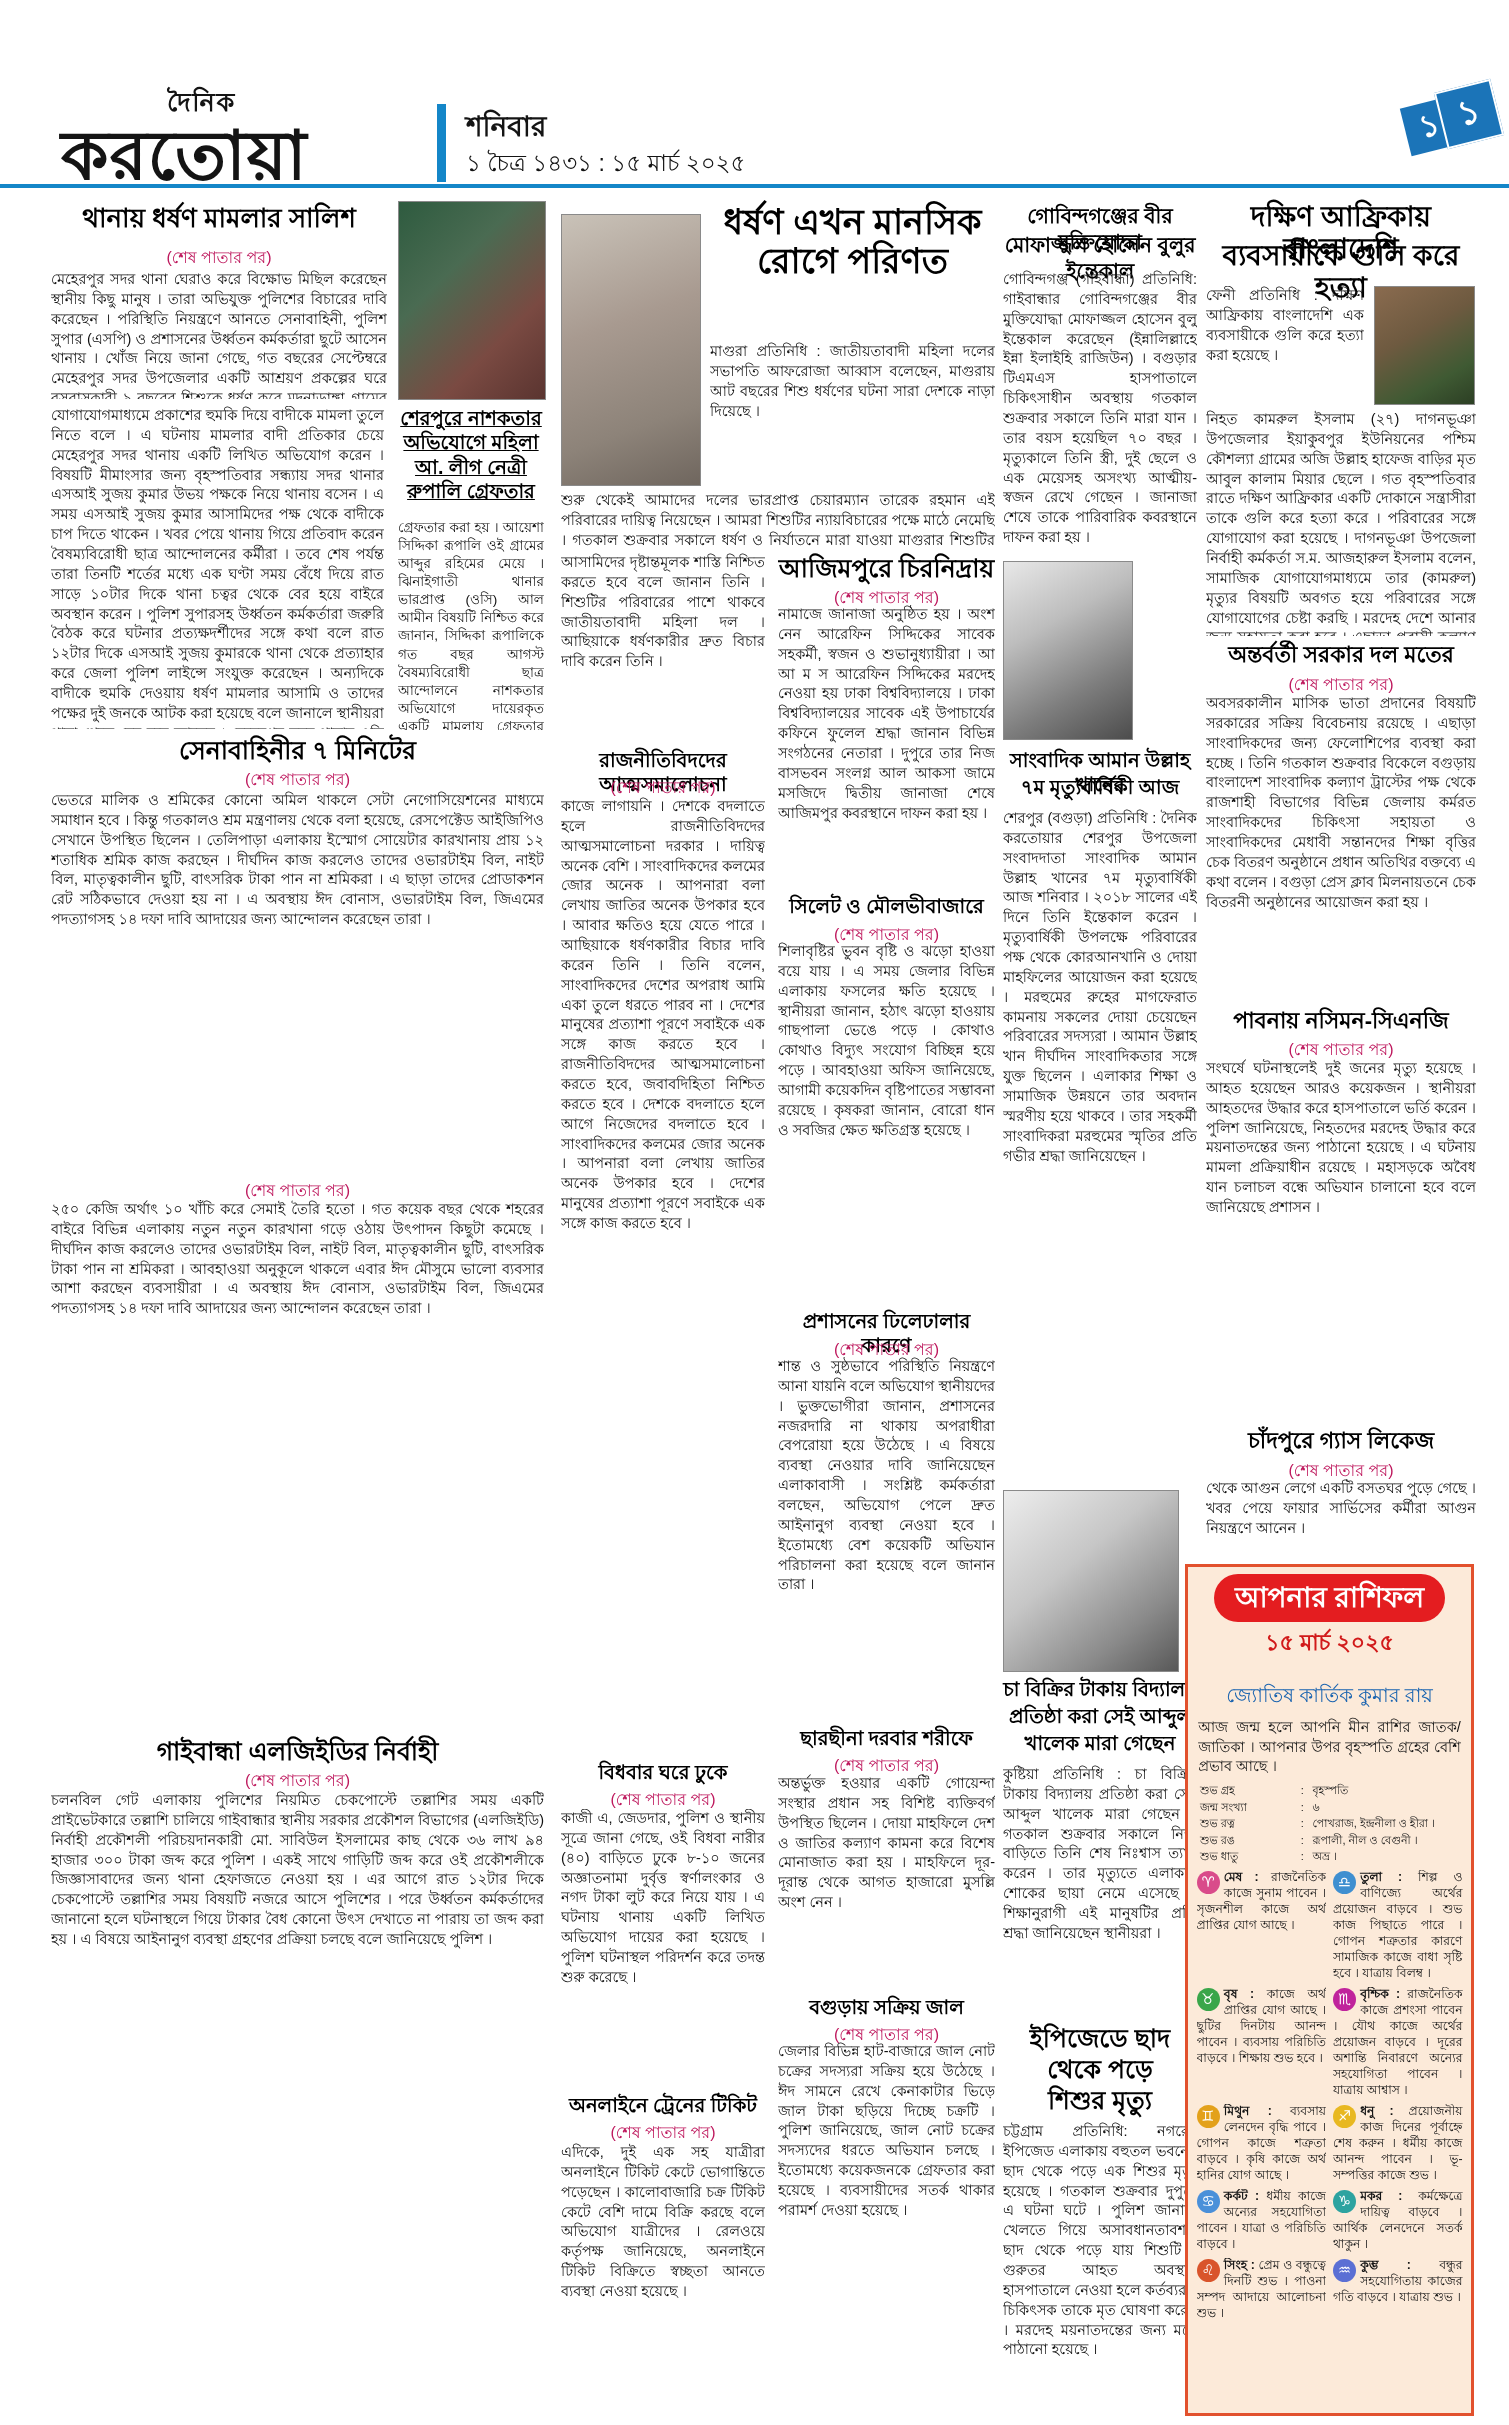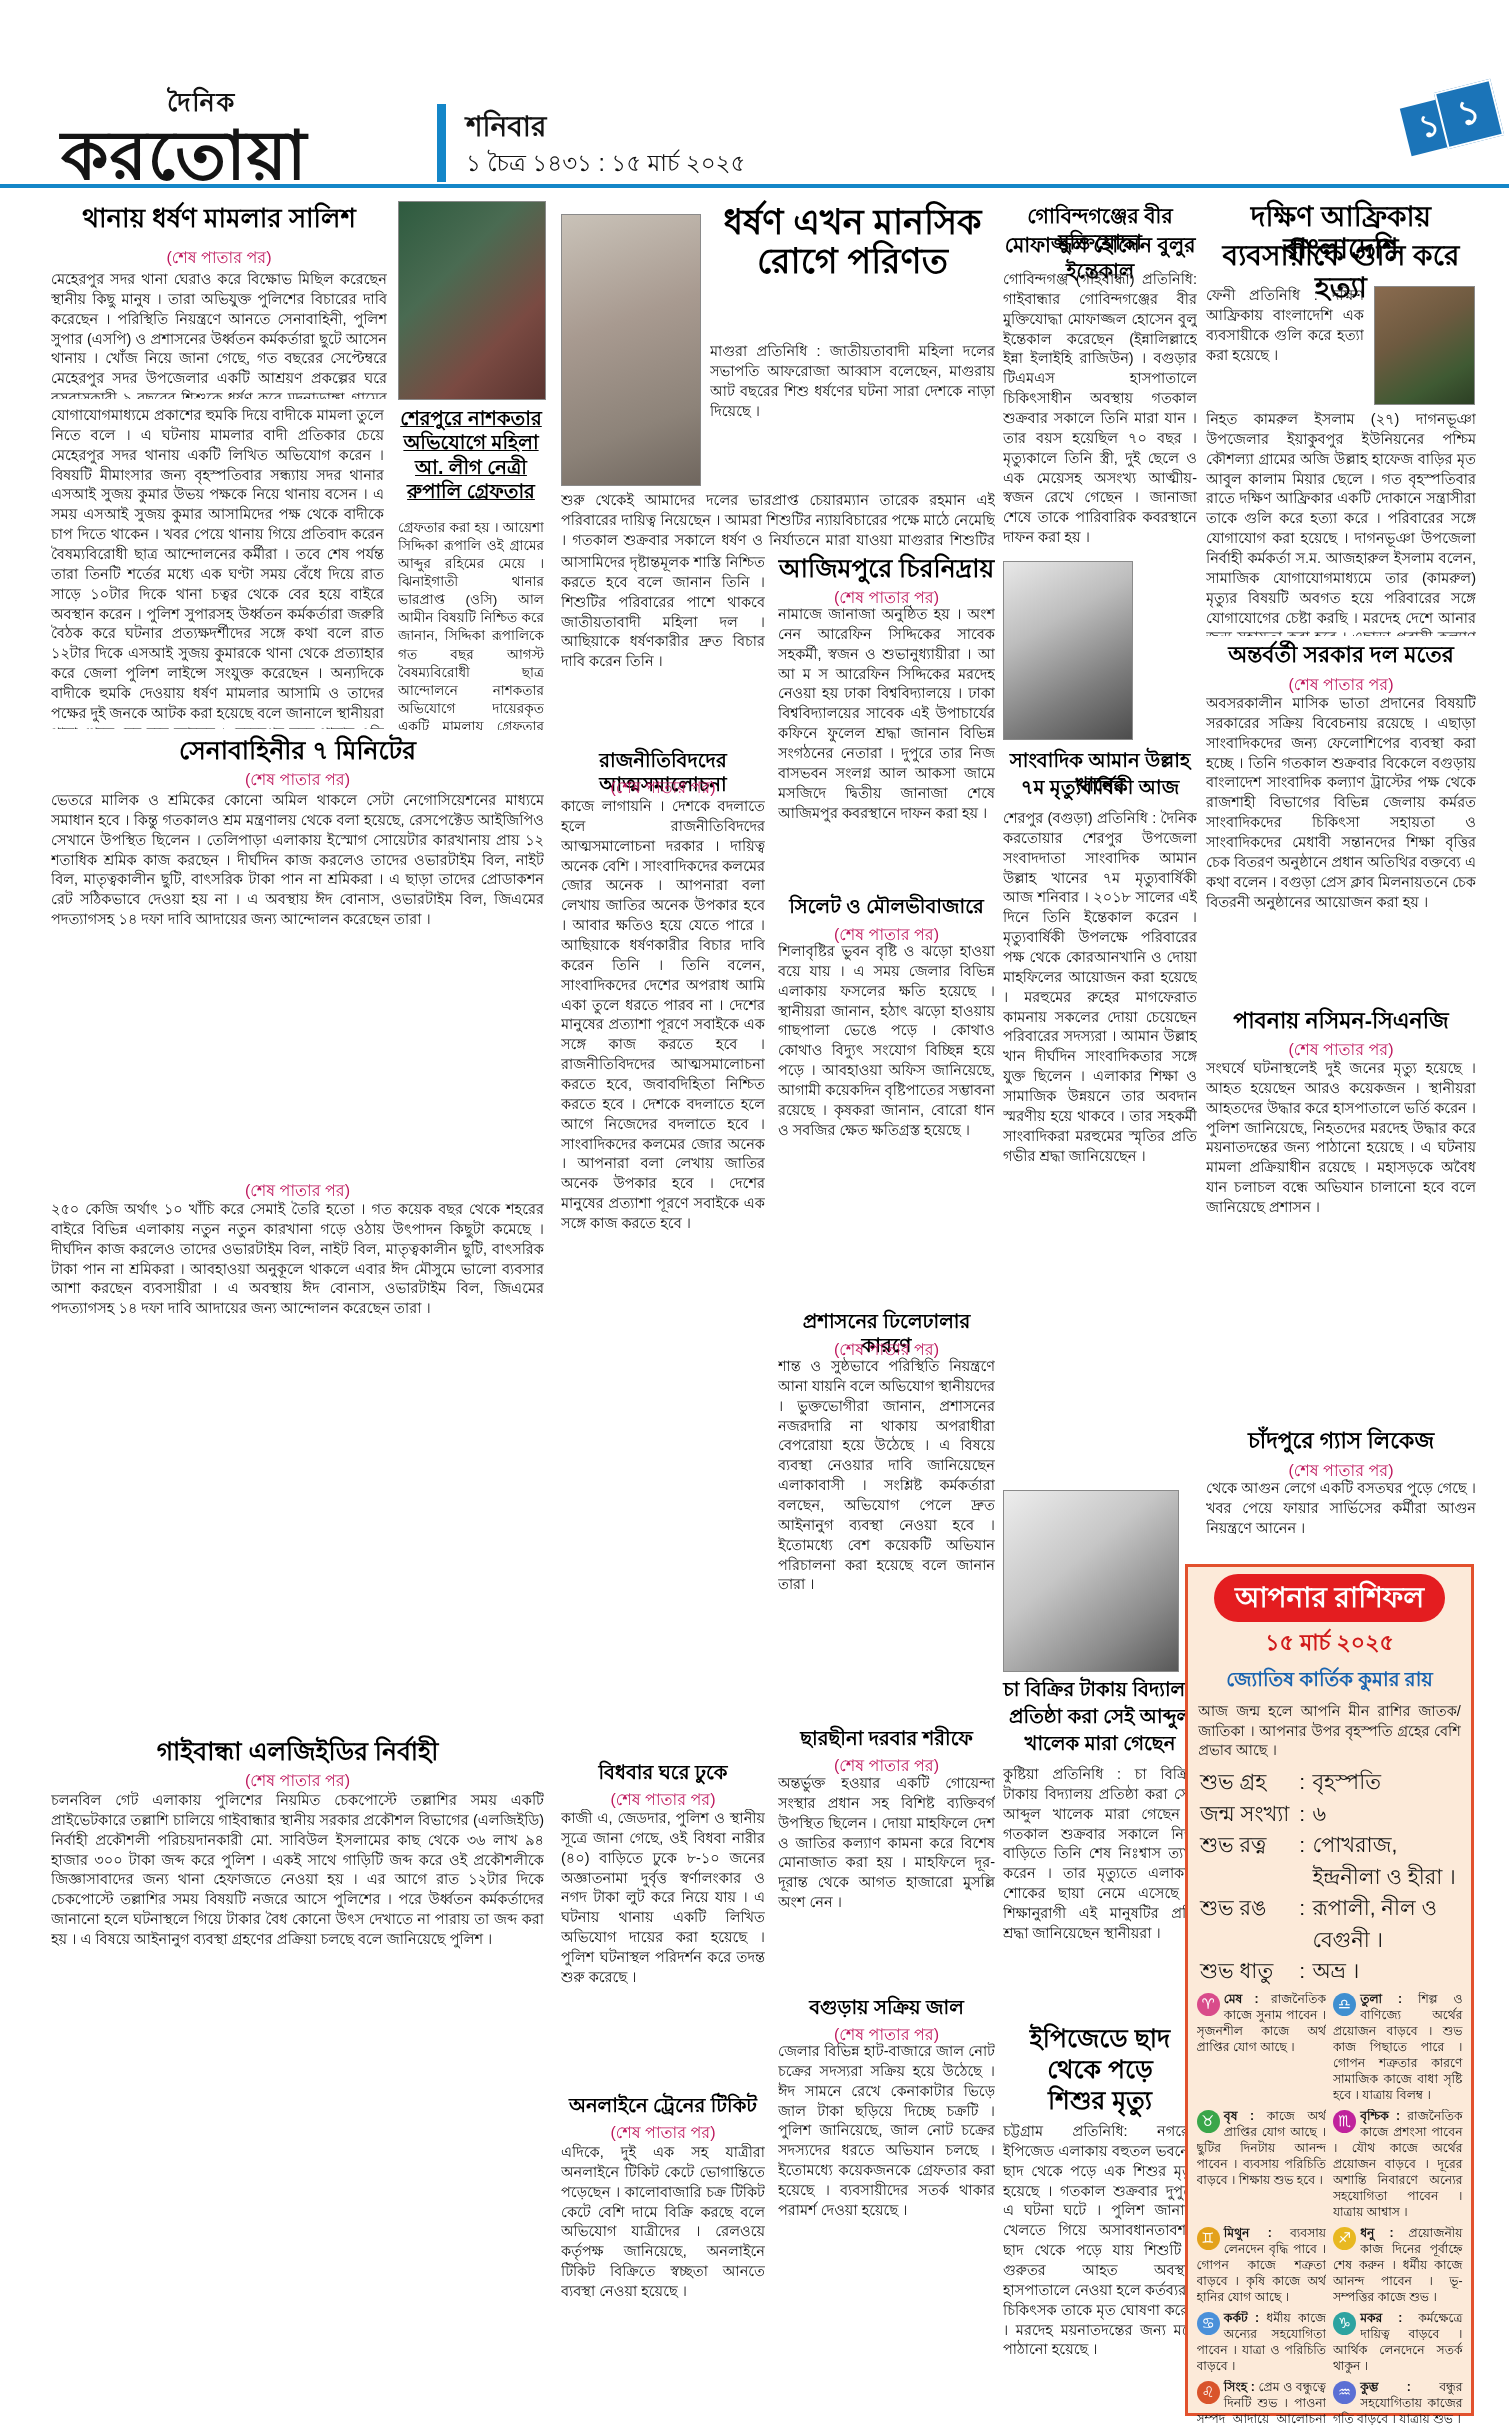--- a/index.html
+++ b/index.html
@@ -20,23 +20,23 @@
   .h-m{font-size:25px;font-weight:800;line-height:1.2;text-align:center;color:#000;}
   .h-s{font-size:19.6px;font-weight:800;line-height:1.25;text-align:center;color:#000;}
   .cont{font-size:16px;text-align:center;color:#be185d;}
   .body{font-size:14.5px;line-height:1.37;text-align:justify;overflow:hidden;color:#111;}
   .body-sm{font-size:13.6px;line-height:1.33;text-align:justify;overflow:hidden;color:#111;}
   .photo{border:0.9px solid #8a8a8a;}
   
   .hbox{border:3.4px solid #e2512d;background:#fcead9;box-sizing:border-box;}
   .hbanner{width:231px;height:48px;background:#e41d20;border-radius:25.5px;margin:6.8px auto 3.4px auto;color:#fff;font-size:28px;font-weight:800;text-align:center;line-height:48px;}
   .hdate{color:#d11a1a;font-size:22px;font-weight:800;text-align:center;margin-top:3.4px;}
-  .hastro{color:#1a64b0;font-size:19.6px;font-weight:700;text-align:center;margin-top:3px;}
+  .hastro{color:#1a64b0;font-size:19.6px;font-weight:400;text-align:center;margin-top:19px;}
   .hintro{font-size:14.5px;line-height:1.35;text-align:justify;margin:5.1px 10.2px 0 10.2px;}
-  .hrow{display:flex;font-size:21px;line-height:1.5;margin:0 12px;}
+  .hrow{display:flex;font-size:11px;line-height:1.5;margin:0 12px;}
   .hlabel{width:92px;flex:none;}
   .hcolon{width:20.4px;flex:none;text-align:center;}
   .hval{flex:1;}
   .htithi{font-size:18px;font-weight:800;line-height:1.3;text-align:center;margin:6.8px 6.8px 3.4px 6.8px;}
   .signs{display:grid;grid-template-columns:1fr 1fr;column-gap:6.8px;row-gap:5.1px;margin:5.1px 8.5px;}
   .sign{font-size:12.3px;line-height:1.3;text-align:justify;overflow:hidden;}
   .sicon{float:left;width:23px;height:23px;border-radius:50%;color:#fff;font-size:14.5px;text-align:center;line-height:23px;margin:1.7px 4.3px 0 0;}
   .sname{font-weight:800;}
   .sname::after{content:" : ";}
   .c0{background:#d94b8a}.c1{background:#3aa64a}.c2{background:#e3a11b}.c3{background:#4a90d9}

